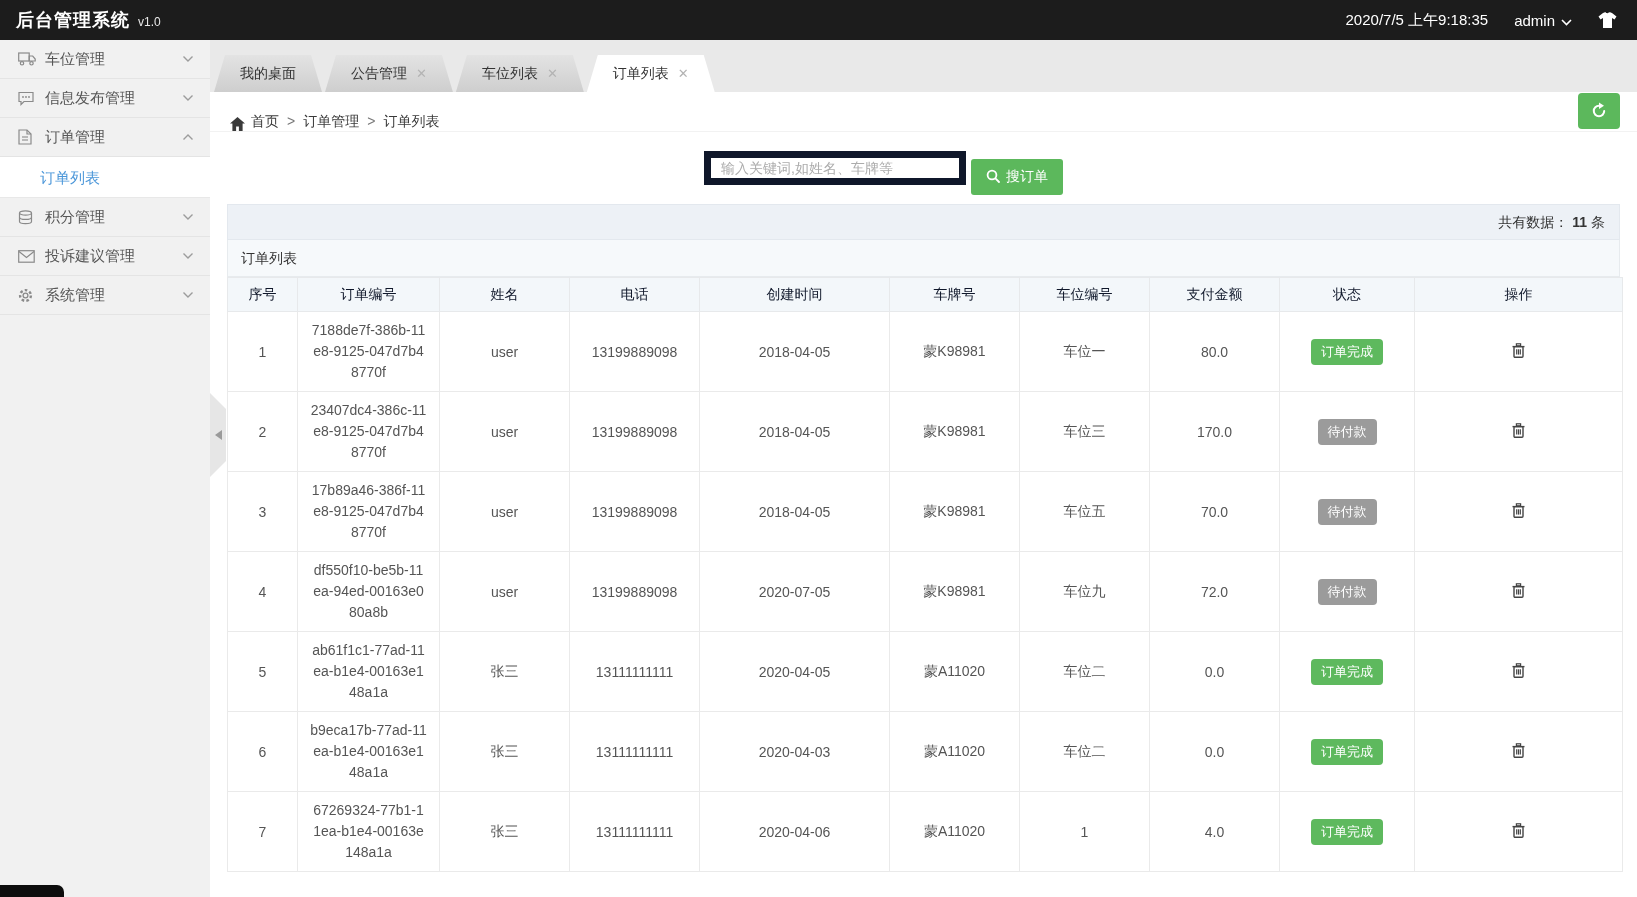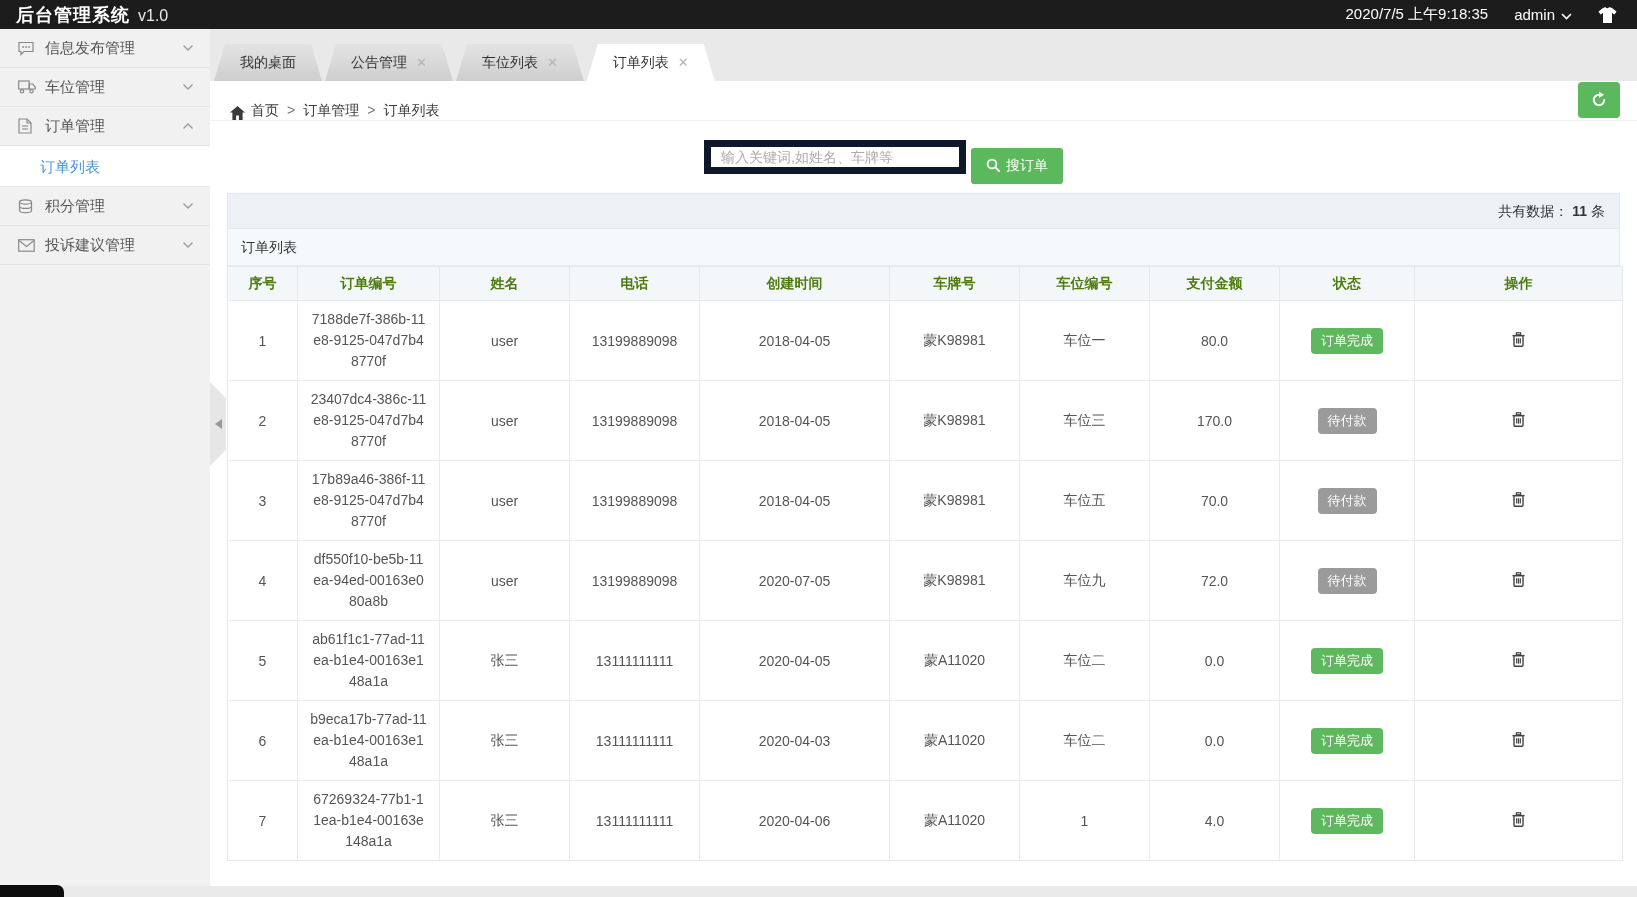--- a/index.html
+++ b/index.html
@@ -1,23 +1,23 @@
 <!DOCTYPE html>
 <html><head>
 <meta charset="utf-8">
 <style>
   * { margin:0; padding:0; box-sizing:border-box; }
   html,body { width:1637px; height:897px; overflow:hidden; }
   body { font-family:"Liberation Sans","DejaVu Sans",sans-serif; background:#eaeaea; position:relative; }
 
   
-  .topbar { height:29px; background:#1c1c1c; color:#fff; display:flex; align-items:center; justify-content:space-between; padding:0 20px 0 16px; }
+  .topbar { height:40px; background:#1c1c1c; color:#fff; display:flex; align-items:center; justify-content:space-between; padding:0 20px 0 16px; }
   .topbar-left { display:flex; align-items:baseline; gap:8px; }
   .app-title { font-size:18px; font-weight:bold; letter-spacing:1px; }
-  .app-version { font-size:16px; color:#e8e8e8; }
+  .app-version { font-size:12px; color:#e8e8e8; }
   .topbar-right { display:flex; align-items:center; gap:26px; font-size:15px; }
   .user-menu { display:flex; align-items:center; gap:6px; cursor:pointer; }
   .tshirt-icon svg { display:block; }
 
   
   .layout { display:flex; height:857px; position:relative; }
   .sidebar { width:210px; background:#f1f1f1; height:100%; flex:0 0 210px; }
   .sidebar-item { height:39px; display:flex; align-items:center; padding:0 16px 0 18px; border-bottom:1px solid #e4e4e4; color:#565656; font-size:15px; cursor:pointer; }
   .s-icon { width:18px; height:16px; margin-right:9px; display:inline-flex; align-items:center; }
   .s-label { flex:1; }
@@ -47,21 +47,21 @@
   .search-input { width:262px; height:34px; border:7px solid #0f172a; padding:0 10px; font-size:14px; color:#333; }
   .search-input::placeholder { color:#acacac; }
   .search-btn { height:36px; background:#5cb85c; color:#fff; border:none; border-radius:3px; font-size:14px; padding:0 15px; display:flex; align-items:center; gap:6px; cursor:pointer;margin-top:18px; }
 
   .content-inner { padding:0 17px; flex:1; overflow:hidden; }
   .count-bar { height:36px; line-height:34px; background:#edf1f6; border:1px solid #e3e8ee; text-align:right; padding-right:14px; font-size:14px; color:#333; }
   .count-num { font-weight:bold; margin:8px 4px; }
   .panel-header { height:37px; line-height:36px; background:#f6f9fb; border:1px solid #e7ebee; border-top:none; padding-left:13px; font-size:14px; color:#333; }
 
   table { width:100%; border-collapse:collapse; table-layout:fixed; }
-  th { height:34px; background:#f3f7fa; border:1px solid #e7e9eb; font-size:14px; font-weight:700; color:#4d7c0f; text-align:center; }
+  th { height:34px; background:#f3f7fa; border:1px solid #e7e9eb; font-size:14px; font-weight:400; color:#0f172a; text-align:center; }
   td { height:80px; border:1px solid #eaeaea; font-size:14px; color:#555; text-align:center; background:#fff; padding:4px 12px; }
   td.order-id { word-break:break-all; line-height:21px; }
   .badge { display:inline-block; padding:4px 10px; border-radius:4px; color:#fff; font-size:13px; }
   .badge.success { background:#5eb95e; }
   .badge.pending { background:#9b9b9b; }
   .trash-btn { background:none; border:none; cursor:pointer; padding:2px; }
 
   .bottom-left-fragment { position:absolute; left:0; bottom:0; width:64px; height:12px; background:#0d0d0d; border-top-right-radius:7px; }
 </style>
 </head>
@@ -87,52 +87,52 @@
           <path d="M5 1 L7.5 0 C7.5 1.6 11.5 1.6 11.5 0 L14 1 L18.5 4.5 L16.5 7.5 L14 6 L14 16 L5 16 L5 6 L2.5 7.5 L0.5 4.5 Z" fill="#fff"></path>
         </svg>
     </span>
   </div>
 </header>
 
 <div class="layout">
   <aside class="sidebar">
       <div class="sidebar-item">
         <span class="s-icon">
+          <svg width="18" height="14" viewBox="0 0 18 14">
+            <rect x="0.7" y="1" width="10.5" height="8" fill="none" stroke="#8a8a8a" stroke-width="1.2"></rect>
+            <path d="M11.2 4 h3.5 l2.5 3 v2 h-6 z" fill="none" stroke="#8a8a8a" stroke-width="1.2"></path>
+            <circle cx="4" cy="11.3" r="1.7" fill="none" stroke="#8a8a8a" stroke-width="1.2"></circle>
+            <circle cx="13.5" cy="11.3" r="1.7" fill="none" stroke="#8a8a8a" stroke-width="1.2"></circle>
+          </svg>
+        </span>
+        <span class="s-label">车位管理</span>
+        <span class="s-chevron ">
+          <svg width="12" height="8" viewBox="0 0 12 8">
+            <polyline points="1.5,1.5 6,6 10.5,1.5" fill="none" stroke="#9c9c9c" stroke-width="1.4"></polyline>
+          </svg>
+        </span>
+      </div>
+      <div class="sidebar-item">
+        <span class="s-icon">
           <svg width="16" height="15" viewBox="0 0 16 15">
             <path d="M1 1.5 h14 v9 h-9 l-3 3 v-3 h-2 z" fill="none" stroke="#8a8a8a" stroke-width="1.2"></path>
             <circle cx="5" cy="6" r="0.9" fill="#8a8a8a"></circle>
             <circle cx="8" cy="6" r="0.9" fill="#8a8a8a"></circle>
             <circle cx="11" cy="6" r="0.9" fill="#8a8a8a"></circle>
           </svg>
         </span>
         <span class="s-label">信息发布管理</span>
         <span class="s-chevron ">
           <svg width="12" height="8" viewBox="0 0 12 8">
             <polyline points="1.5,1.5 6,6 10.5,1.5" fill="none" stroke="#9c9c9c" stroke-width="1.4"></polyline>
           </svg>
         </span>
       </div>
       <div class="sidebar-item">
         <span class="s-icon">
-          <svg width="18" height="14" viewBox="0 0 18 14">
-            <rect x="0.7" y="1" width="10.5" height="8" fill="none" stroke="#8a8a8a" stroke-width="1.2"></rect>
-            <path d="M11.2 4 h3.5 l2.5 3 v2 h-6 z" fill="none" stroke="#8a8a8a" stroke-width="1.2"></path>
-            <circle cx="4" cy="11.3" r="1.7" fill="none" stroke="#8a8a8a" stroke-width="1.2"></circle>
-            <circle cx="13.5" cy="11.3" r="1.7" fill="none" stroke="#8a8a8a" stroke-width="1.2"></circle>
-          </svg>
-        </span>
-        <span class="s-label">车位管理</span>
-        <span class="s-chevron ">
-          <svg width="12" height="8" viewBox="0 0 12 8">
-            <polyline points="1.5,1.5 6,6 10.5,1.5" fill="none" stroke="#9c9c9c" stroke-width="1.4"></polyline>
-          </svg>
-        </span>
-      </div>
-      <div class="sidebar-item">
-        <span class="s-icon">
           <svg width="14" height="16" viewBox="0 0 14 16">
             <path d="M1 1 h8 l4 4 v10 h-12 z" fill="none" stroke="#8a8a8a" stroke-width="1.2"></path>
             <path d="M9 1 v4 h4" fill="none" stroke="#8a8a8a" stroke-width="1.2"></path>
             <line x1="4" y1="8" x2="10" y2="8" stroke="#8a8a8a" stroke-width="1.1"></line>
             <line x1="4" y1="11" x2="10" y2="11" stroke="#8a8a8a" stroke-width="1.1"></line>
           </svg>
         </span>
         <span class="s-label">订单管理</span>
         <span class="s-chevron up">
           <svg width="12" height="8" viewBox="0 0 12 8">
@@ -157,20 +157,34 @@
         </span>
       </div>
       <div class="sidebar-item">
         <span class="s-icon">
           <svg width="17" height="13" viewBox="0 0 17 13">
             <rect x="0.7" y="0.7" width="15.5" height="11.5" fill="none" stroke="#8a8a8a" stroke-width="1.2"></rect>
             <polyline points="1,1.5 8.5,7.5 16,1.5" fill="none" stroke="#8a8a8a" stroke-width="1.2"></polyline>
           </svg>
         </span>
         <span class="s-label">投诉建议管理</span>
+        <span class="s-chevron ">
+          <svg width="12" height="8" viewBox="0 0 12 8">
+            <polyline points="1.5,1.5 6,6 10.5,1.5" fill="none" stroke="#9c9c9c" stroke-width="1.4"></polyline>
+          </svg>
+        </span>
+      </div>
+      <div class="sidebar-item">
+        <span class="s-icon">
+          <svg width="15" height="15" viewBox="0 0 15 15">
+            <circle cx="7.5" cy="7.5" r="5.4" fill="none" stroke="#8a8a8a" stroke-width="2.4" stroke-dasharray="2.6 2.2"></circle>
+            <circle cx="7.5" cy="7.5" r="2.4" fill="none" stroke="#8a8a8a" stroke-width="1.3"></circle>
+          </svg>
+        </span>
+        <span class="s-label">系统管理</span>
         <span class="s-chevron ">
           <svg width="12" height="8" viewBox="0 0 12 8">
             <polyline points="1.5,1.5 6,6 10.5,1.5" fill="none" stroke="#9c9c9c" stroke-width="1.4"></polyline>
           </svg>
         </span>
       </div>
     </aside>
   <div class="collapse-handle">
     <span class="collapse-tri"></span>
   </div>

